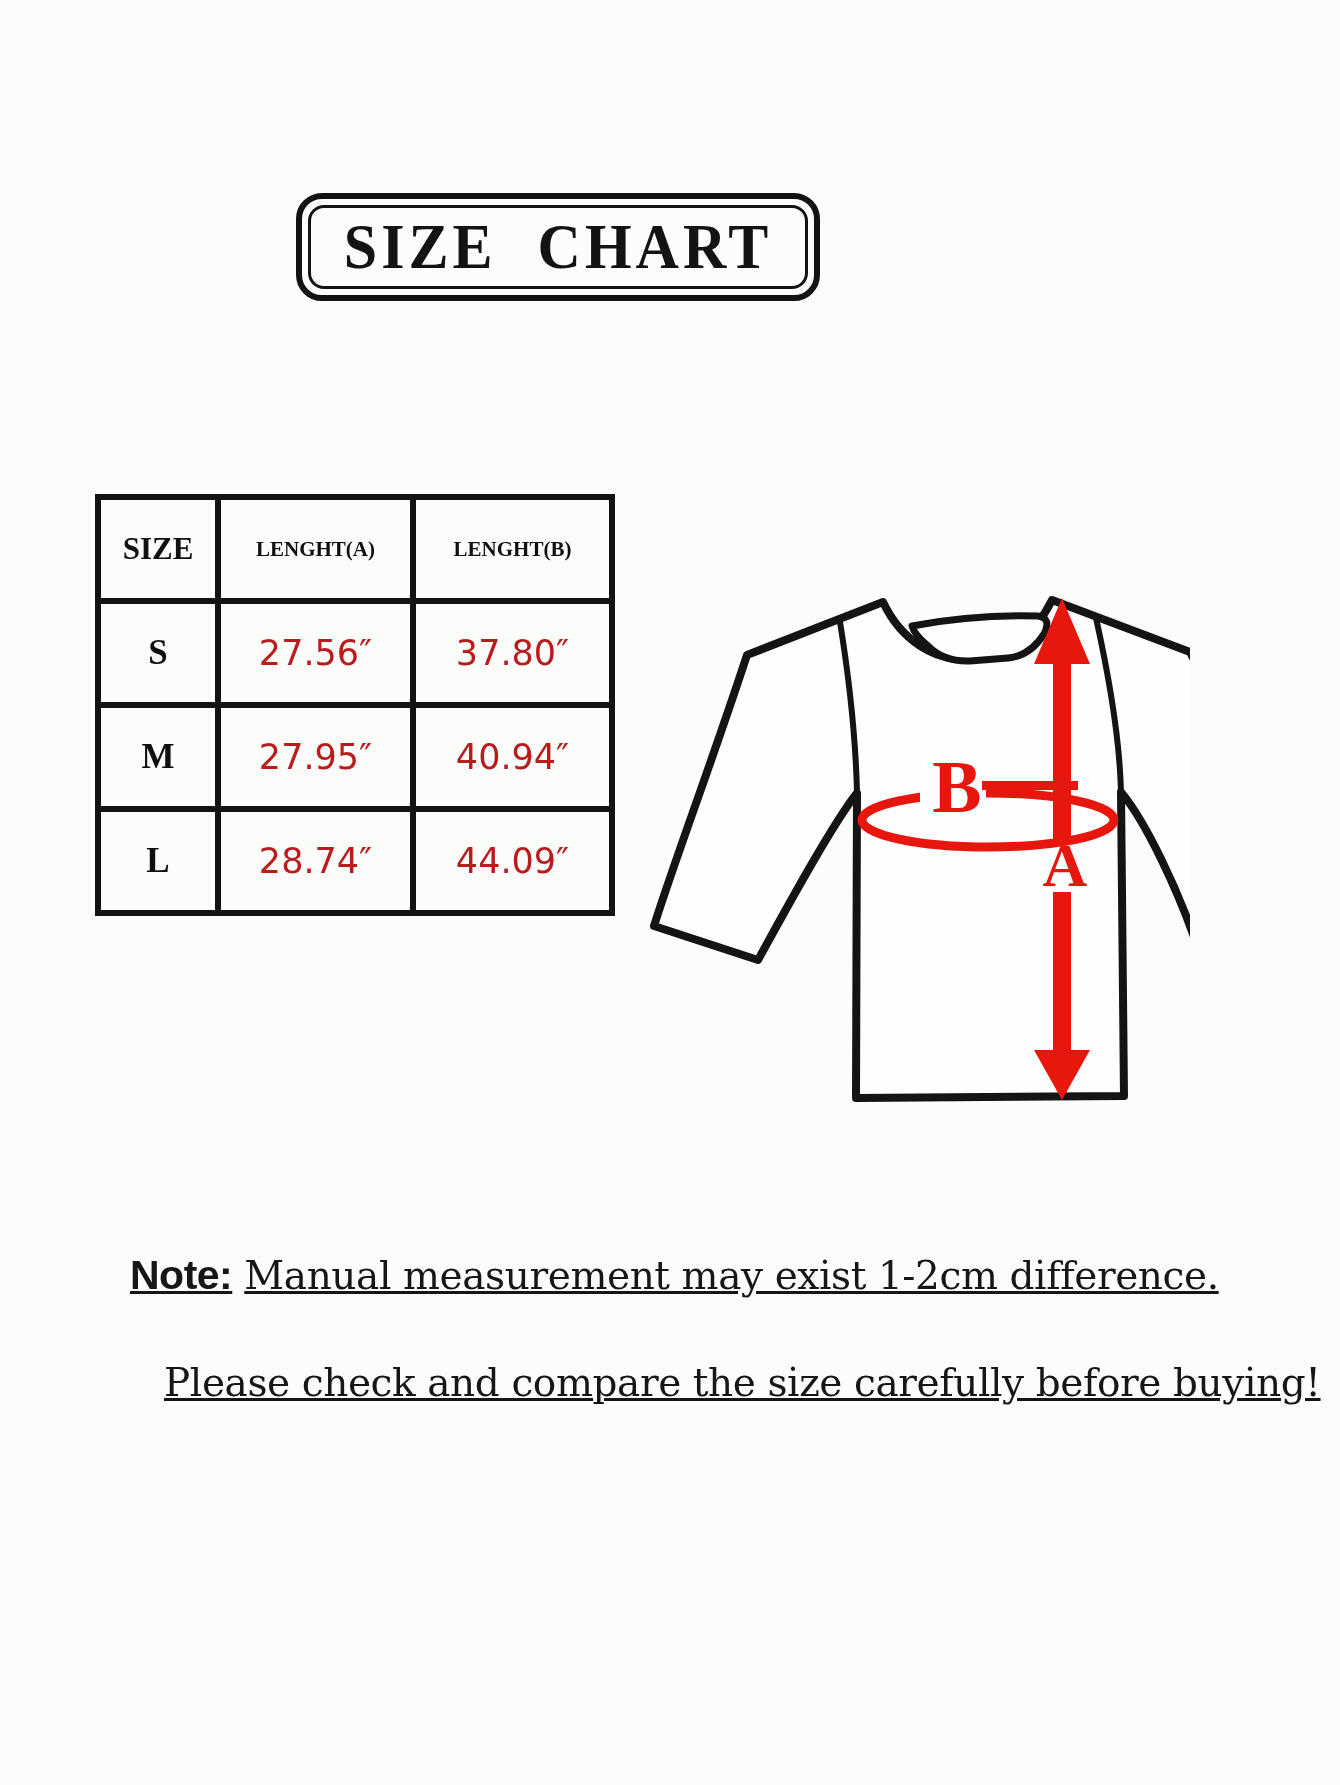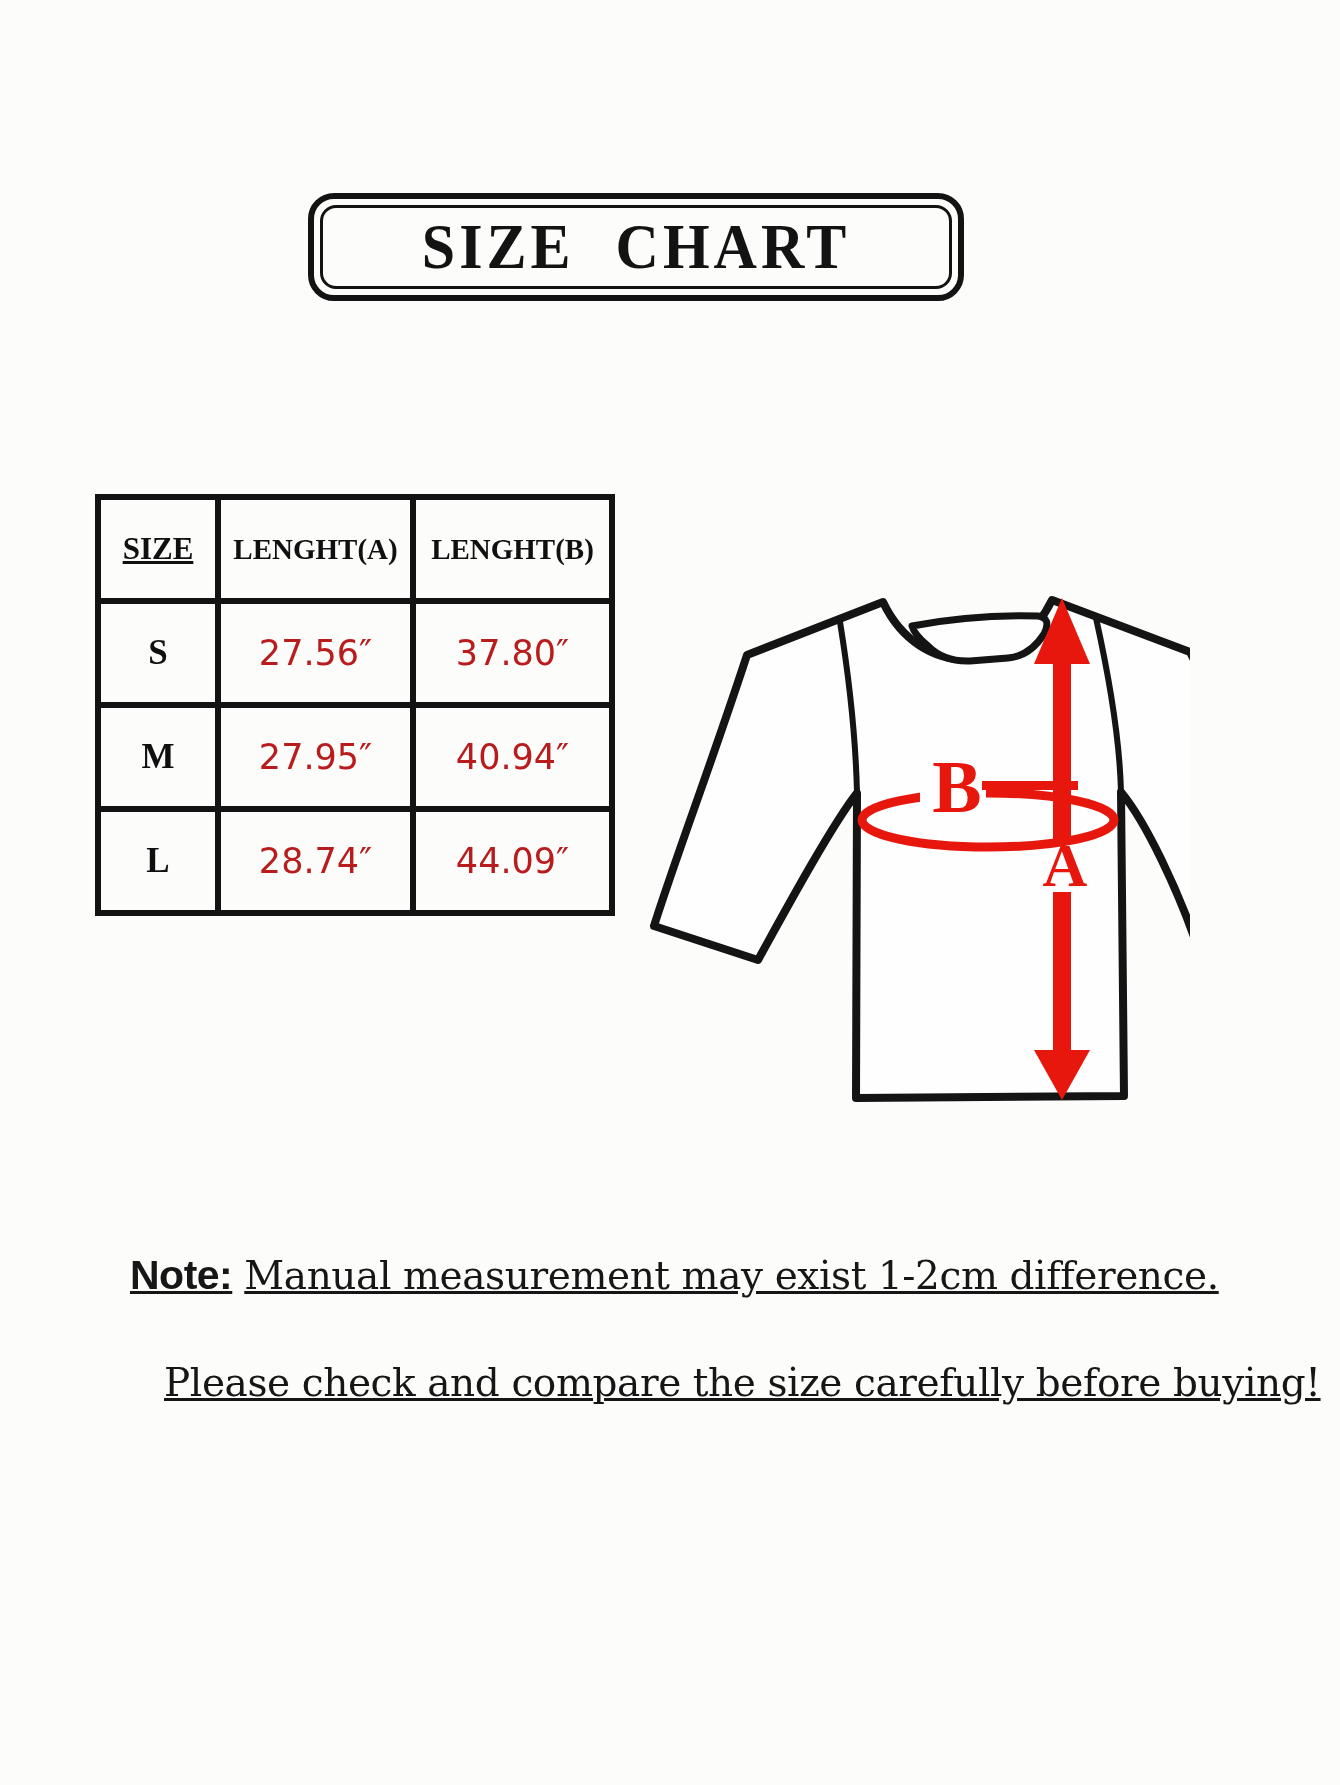--- a/index.html
+++ b/index.html
@@ -8,21 +8,21 @@
     background:#fcfcfa;
     font-family:"Liberation Sans", sans-serif;
     color:#131313;
     position:relative;
     overflow:hidden;
   }
   .page{position:absolute;inset:0;}
 
   
   .title-box{
-    position:absolute;left:308px;top:193px;width:656px;height:108px;
+    position:absolute;left:296px;top:193px;width:524px;height:108px;
     border:6px solid #131313;border-radius:26px;
     box-sizing:border-box;padding:6px;background:transparent;
   }
   .title-inner{
     width:100%;height:100%;box-sizing:border-box;
     border:3px solid #131313;border-radius:16px;
     display:flex;align-items:center;justify-content:center;
   }
   .title-text{
     font-family:"Liberation Serif", serif;
@@ -39,23 +39,23 @@
   table.size-table td{
     border:6px solid #131313;
     text-align:center;vertical-align:middle;
     height:98px;padding:0;background:#fcfcfb;
   }
   td.c-size{width:114px;}
   td.c-a{width:189px;}
   td.c-b{width:193px;}
   .hdr{
     font-family:"Liberation Serif", serif;font-weight:bold;
-    font-size:29px;letter-spacing:0px;color:#101010;
+    font-size:21px;letter-spacing:0px;color:#101010;
   }
-  .hdr-size{font-size:31px;text-decoration:underline;}
+  .hdr-size{font-size:31px;}
   .size-label{
     font-family:"Liberation Serif", serif;font-weight:bold;
     font-size:35px;color:#101010;
   }
   .val{
     font-family:"DejaVu Sans","Liberation Sans", sans-serif;
     font-size:35px;color:#b91c1c;
   }
 
   

